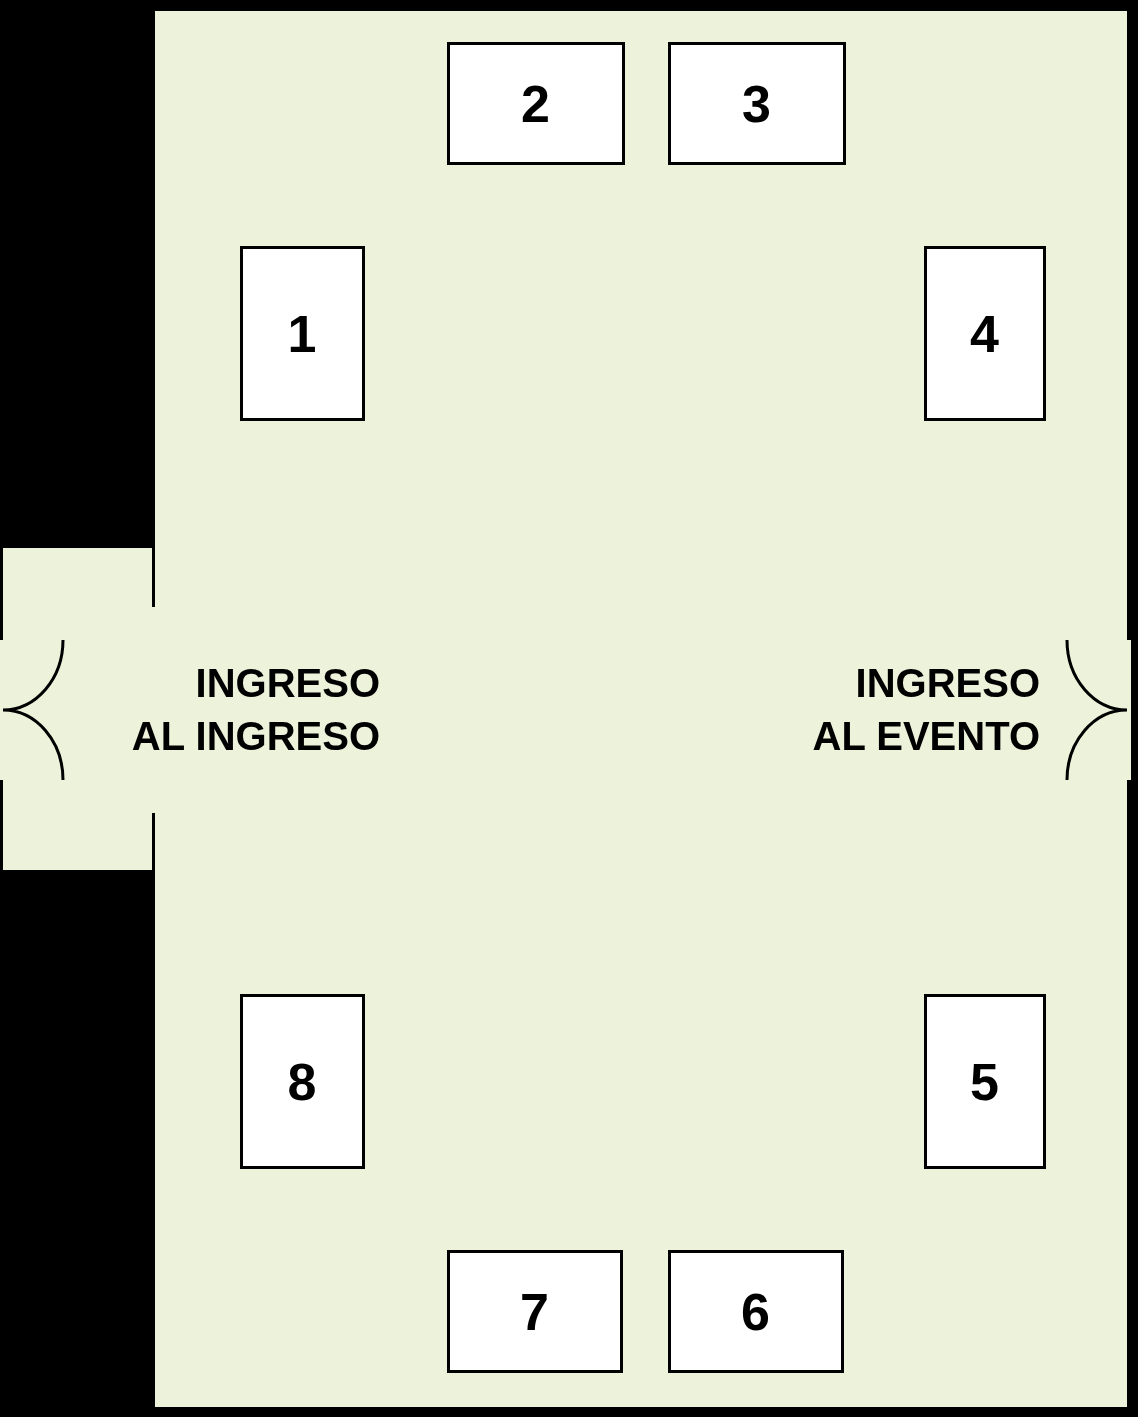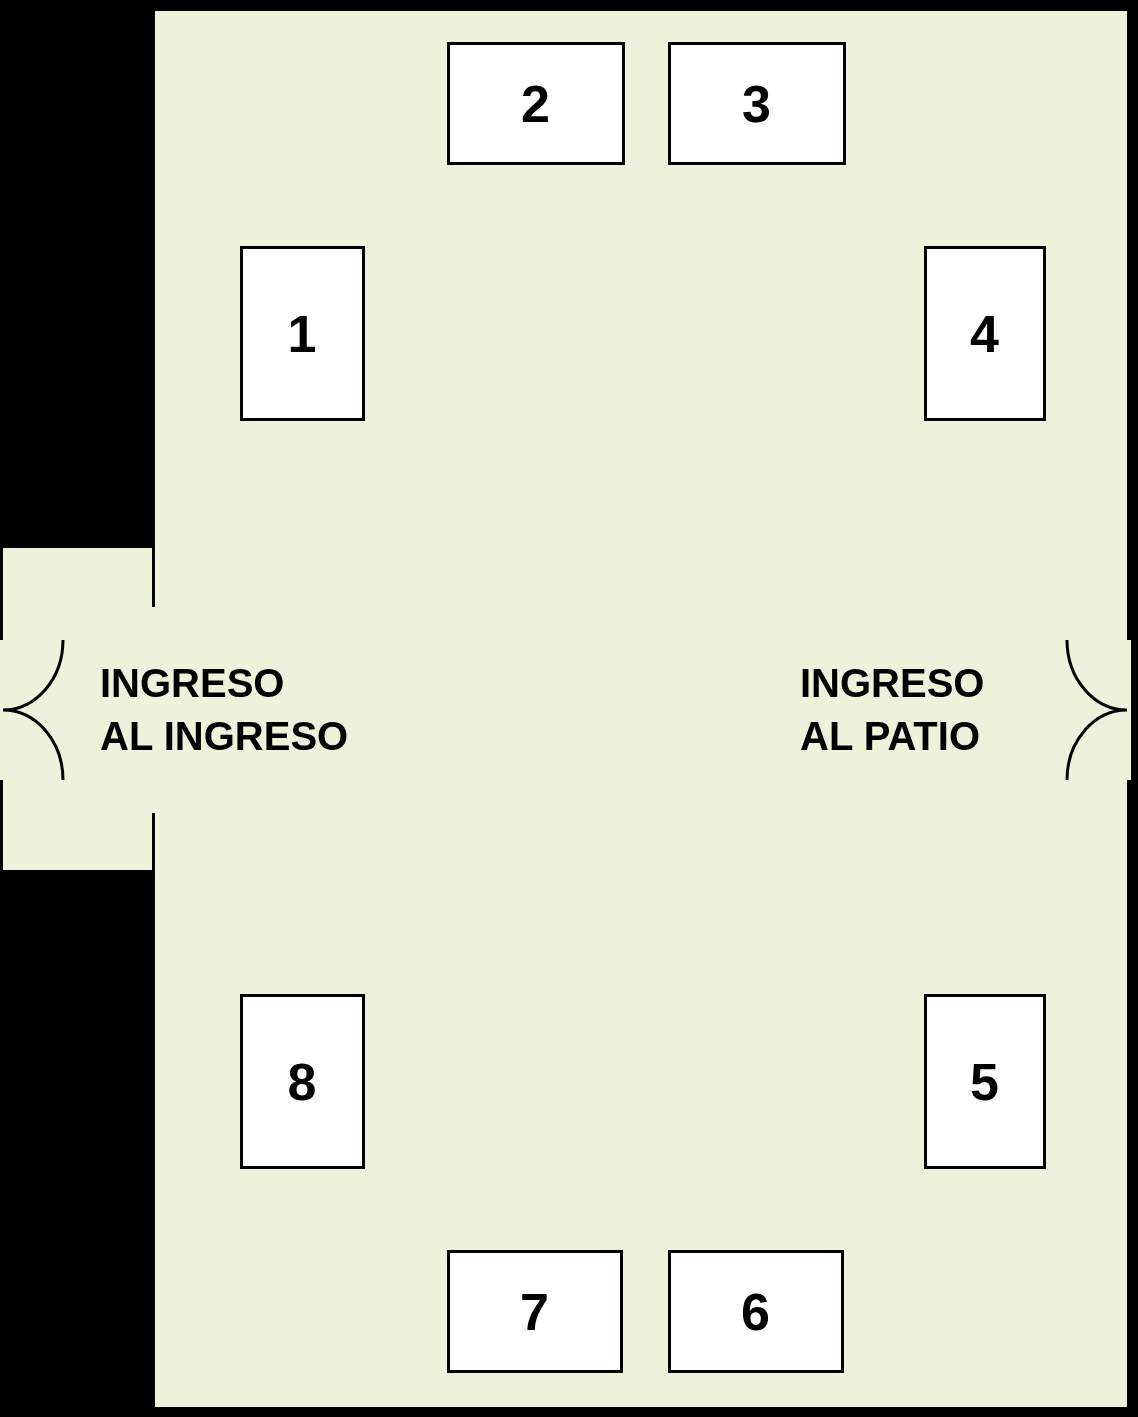--- a/index.html
+++ b/index.html
@@ -81,21 +81,21 @@
   .t4 { left: 924px; top: 246px;  width: 122px; height: 175px; }
   .t5 { left: 924px; top: 994px;  width: 122px; height: 175px; }
   .t6 { left: 668px; top: 1250px; width: 176px; height: 123px; }
   .t7 { left: 447px; top: 1250px; width: 176px; height: 123px; }
   .t8 { left: 240px; top: 994px;  width: 125px; height: 175px; }
   
   .entrance-label {
     position: absolute;
     display: flex;
     flex-direction: column;
-    align-items: flex-start;
+    align-items: flex-end;
     justify-content: center;
     text-align: center;
     font-weight: bold;
     font-size: 40px;
     line-height: 53px;
     z-index: 4;
     white-space: nowrap;
   }
   .entrance-label.evento { left: 100px; top: 655px; width: 280px; height: 110px; }
   .entrance-label.patio  { left: 800px; top: 655px; width: 240px; height: 110px; }
@@ -141,16 +141,16 @@
   <div class="table t8">
     <span class="table-label">8</span>
   </div>
 
   <div class="entrance-label evento">
     <span>INGRESO</span>
     <span>AL INGRESO</span>
   </div>
   <div class="entrance-label patio">
     <span>INGRESO</span>
-    <span>AL PATIO</span>
+    <span>AL EVENTO</span>
   </div>
 
 </div>
 
 </body></html>

